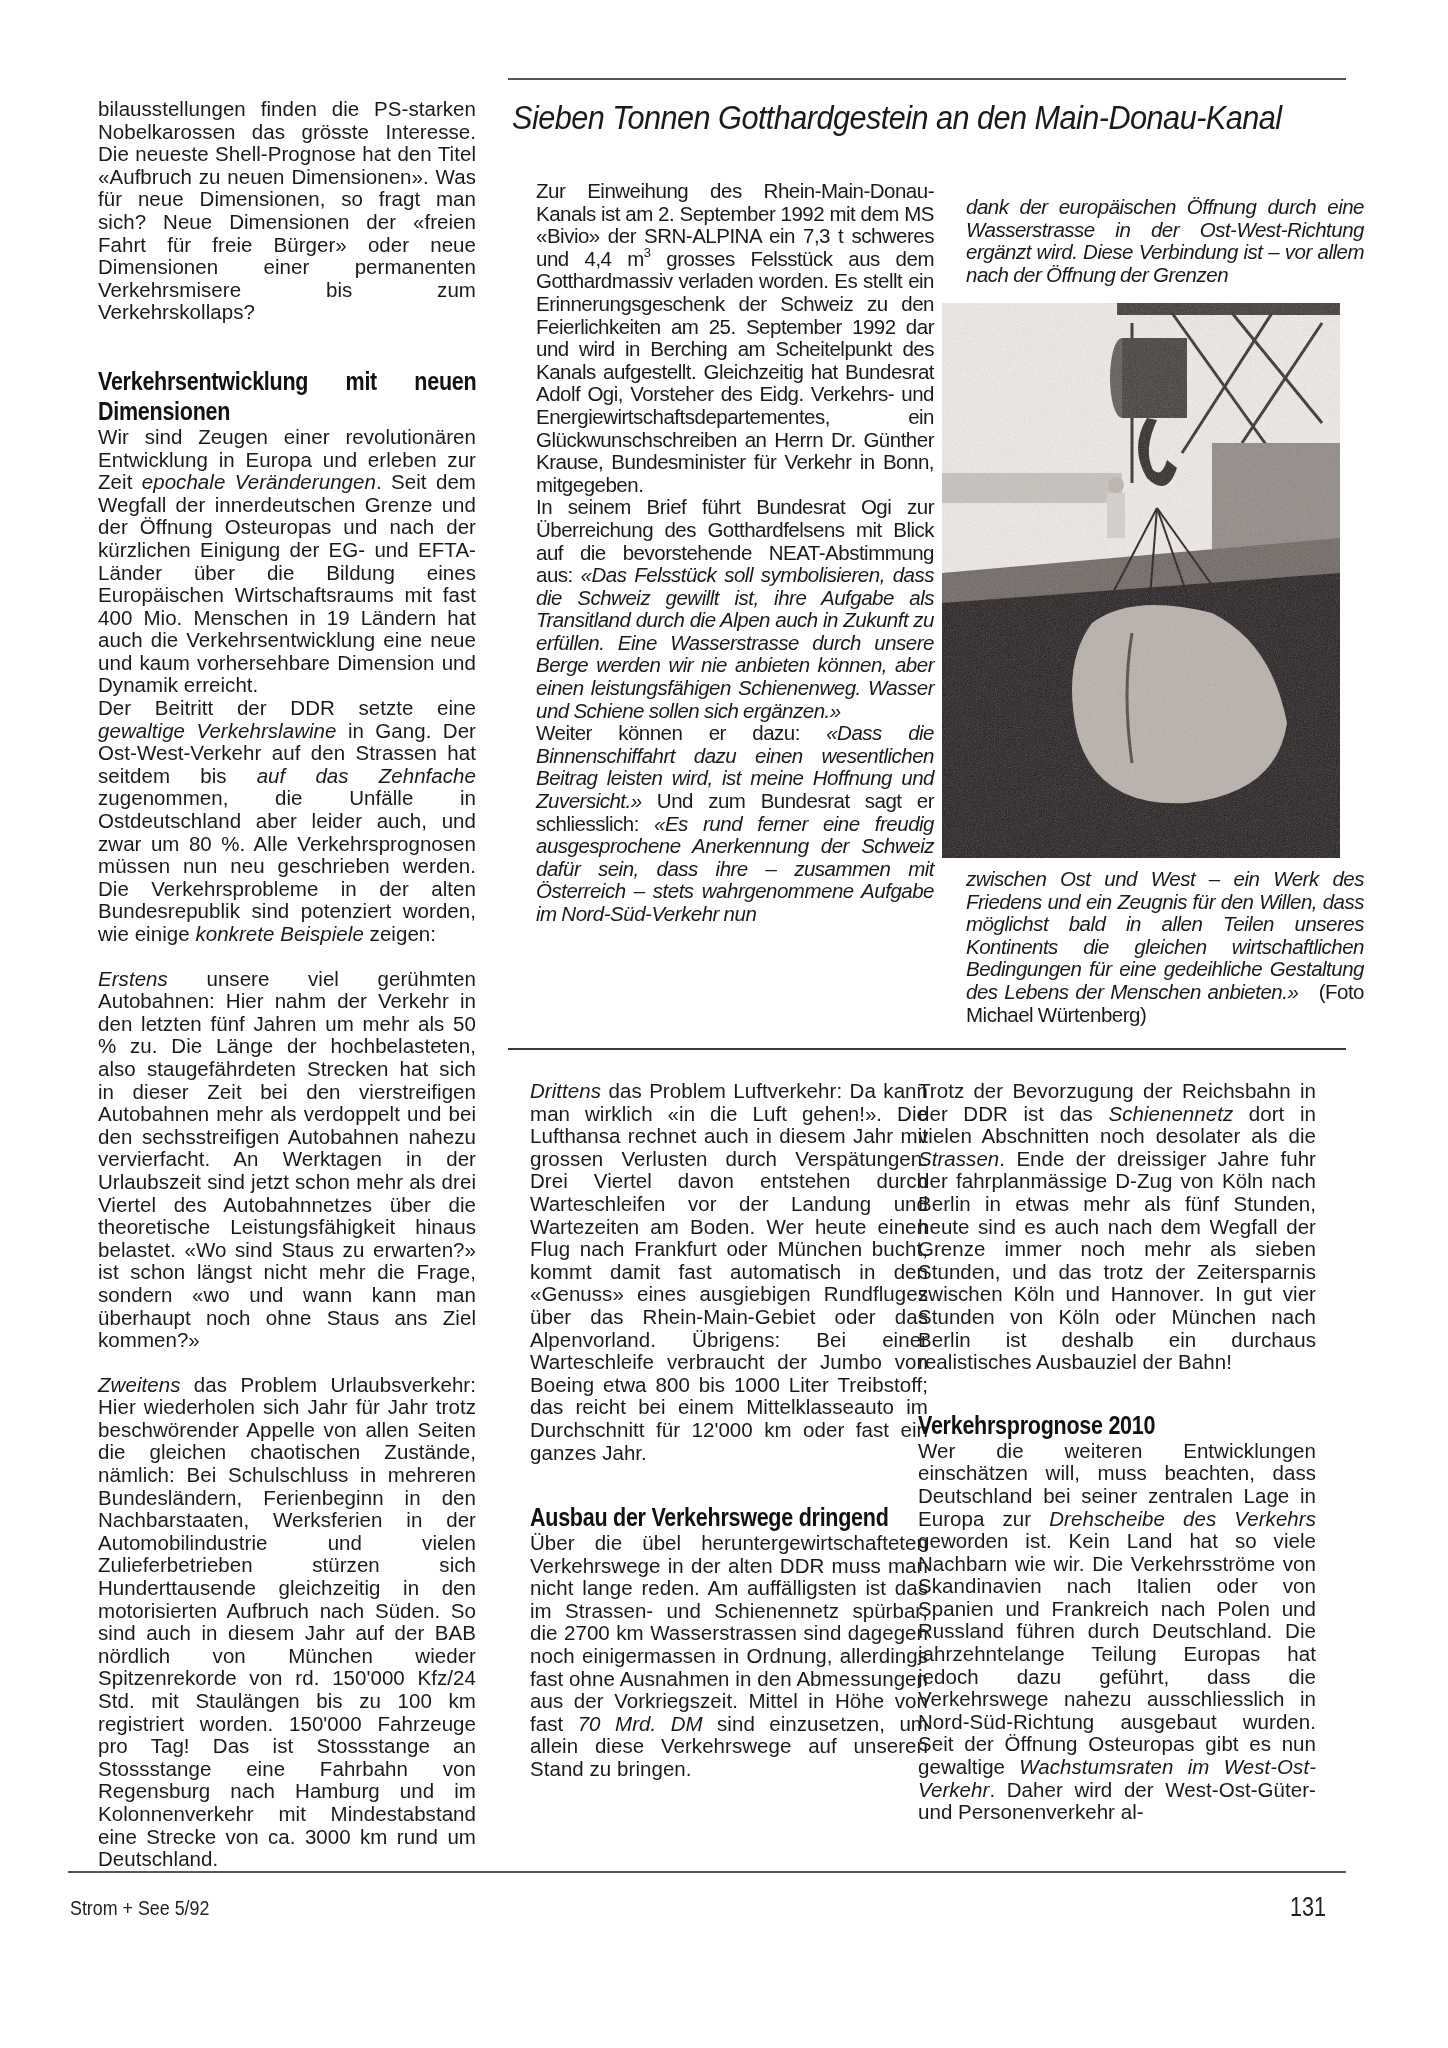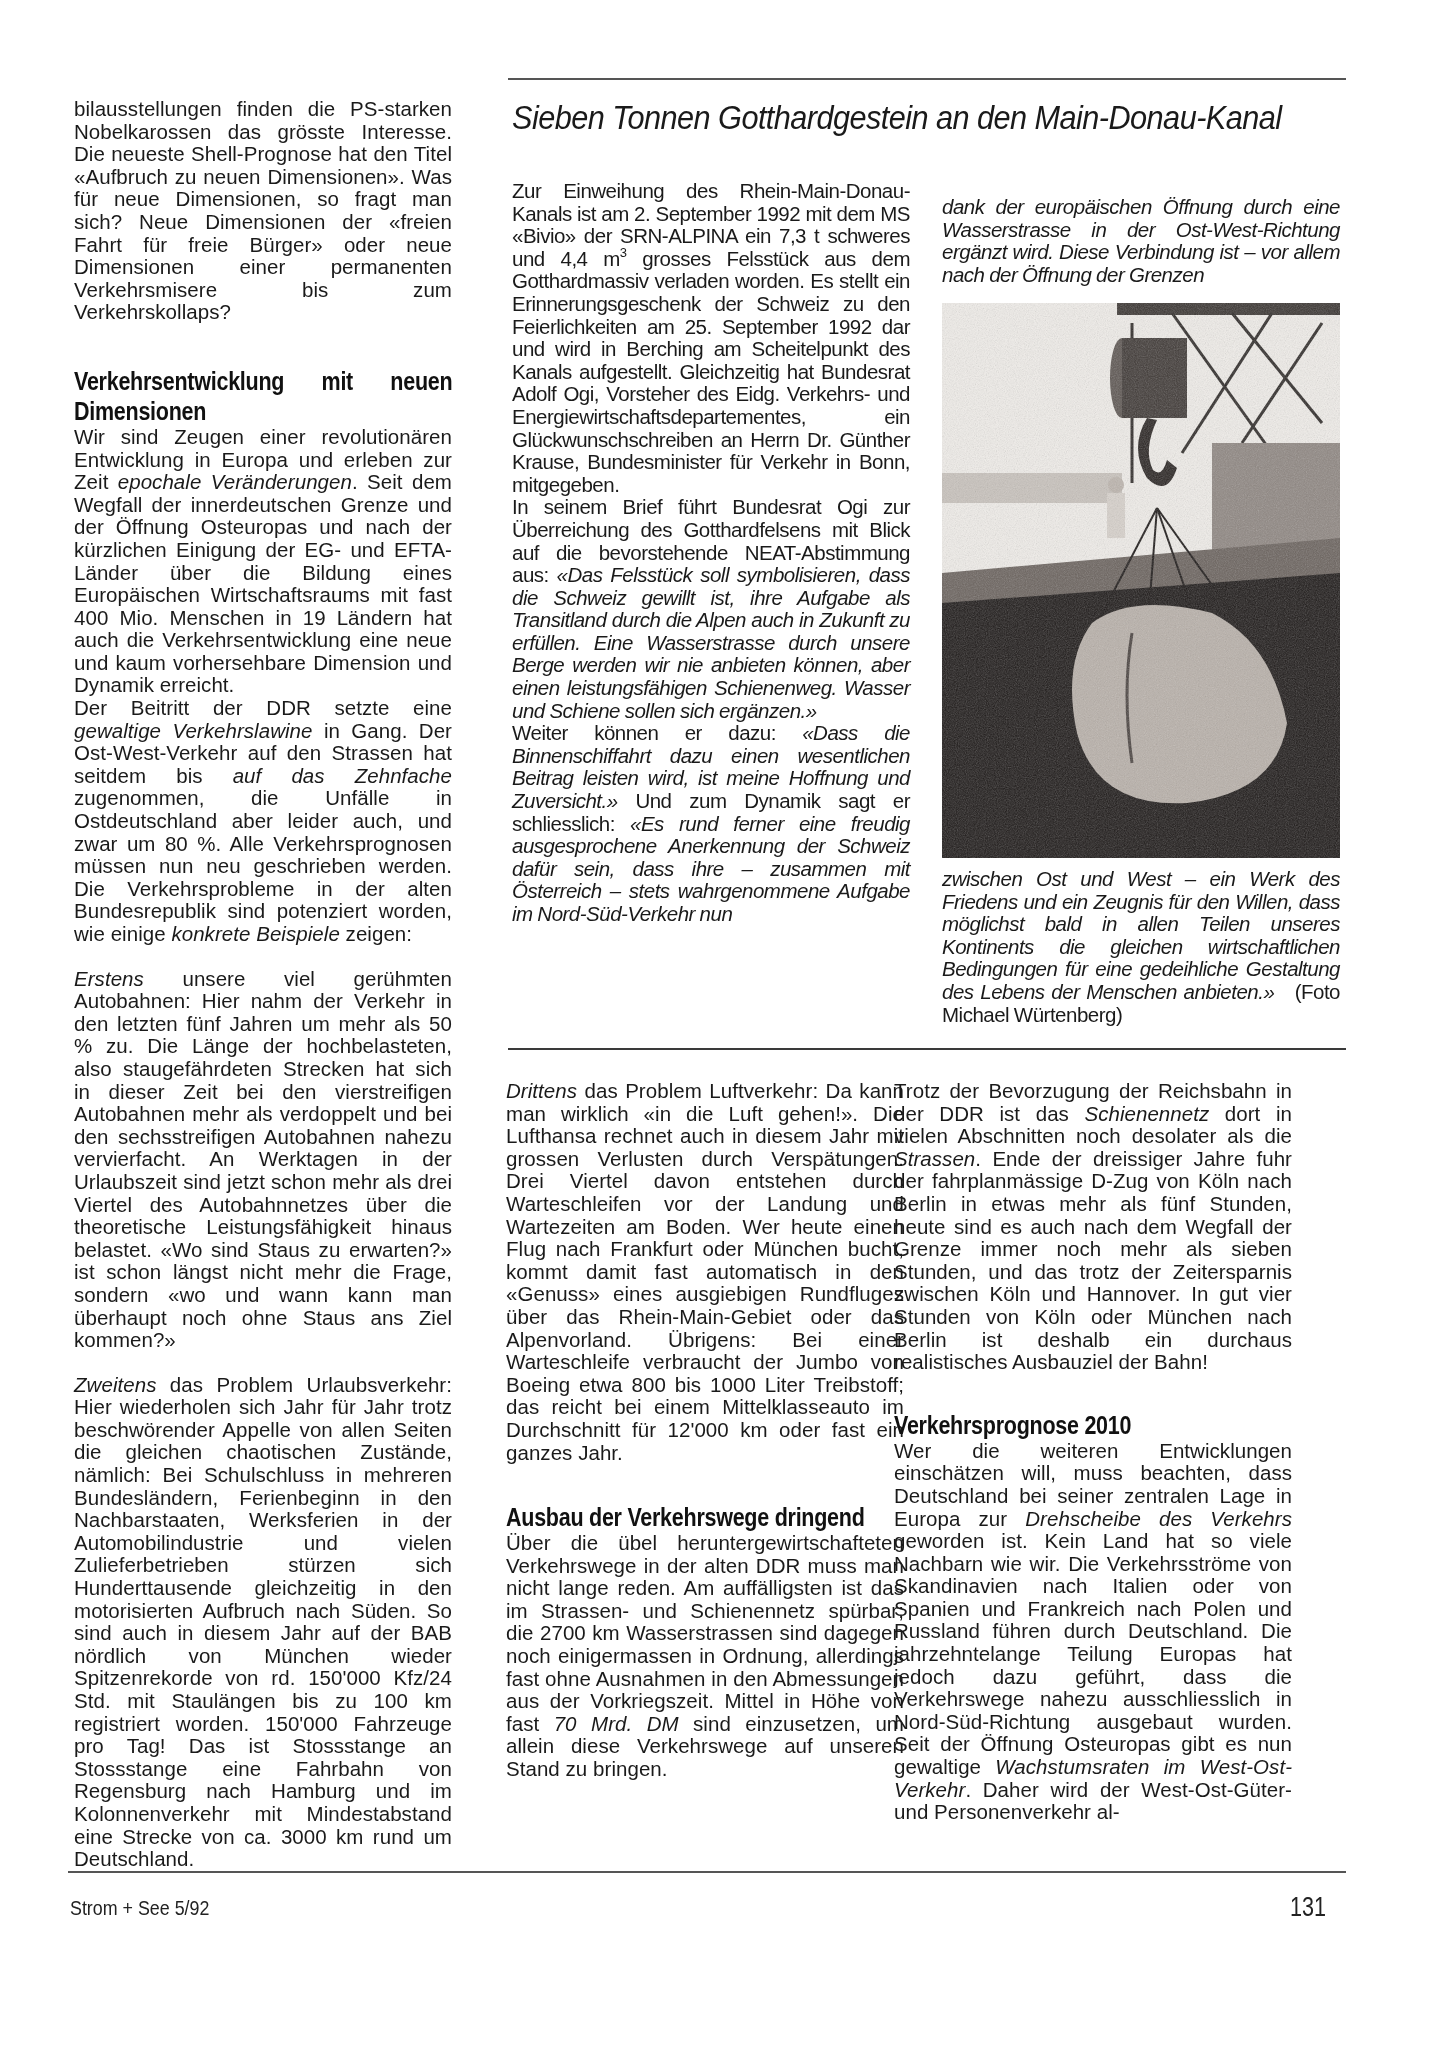--- a/index.html
+++ b/index.html
@@ -2,21 +2,21 @@
 <html><head>
   <meta charset="utf-8">
   <style>
     html, body { margin: 0; padding: 0; background: #ffffff; }
     body {
       width: 1448px; height: 2048px; position: relative; overflow: hidden;
       font-family: "Liberation Sans", sans-serif; color: #1a1a1a;
     }
     .col {
       position: absolute; font-size: 20.5px; line-height: 22.6px;
-      text-align: justify; hyphens: manual; letter-spacing: 0.05px;
+      text-align: justify; hyphens: manual; letter-spacing: 0.05px; margin-left: 24px;
     }
     .col p { margin: 0; }
     .col p.gap { margin-top: 22px; }
     .col em { font-style: italic; }
     h2.sub {
       font-family: "Liberation Sans", sans-serif; font-weight: bold;
       font-size: 25px; line-height: 30px; margin: 0; letter-spacing: -0.3px;
       transform: scaleX(0.86); transform-origin: left center; white-space: nowrap;
       color: #111;
     }
@@ -70,21 +70,21 @@
 <div class="boxtitle">Sieben Tonnen Gotthardgestein an den Main-Donau-Kanal</div>
 
 <div class="col narrow" style="left:512px; top:180px; width:398px;">
   <p>
     <span>Zur Einweihung des Rhein-Main-Donau-Kanals ist am 2. September 1992 mit dem MS «Bivio» der SRN-ALPINA ein 7,3 t schweres und 4,4 m</span><span class="sup">3</span><span> grosses Felsstück aus dem Gotthardmassiv verladen worden. Es stellt ein Erinnerungsgeschenk der Schweiz zu den Feierlichkeiten am 25. September 1992 dar und wird in Berching am Scheitelpunkt des Kanals aufgestellt. Gleichzeitig hat Bundesrat Adolf Ogi, Vorsteher des Eidg. Verkehrs- und Energiewirtschaftsdepartementes, ein Glückwunschschreiben an Herrn Dr. Günther Krause, Bundesminister für Verkehr in Bonn, mitgegeben.</span>
   </p>
   <p>
     <span>In seinem Brief führt Bundesrat Ogi zur Überreichung des Gotthardfelsens mit Blick auf die bevorstehende NEAT-Abstimmung aus: </span><em>«Das Felsstück soll symbolisieren, dass die Schweiz gewillt ist, ihre Aufgabe als Transitland durch die Alpen auch in Zukunft zu erfüllen. Eine Wasserstrasse durch unsere Berge werden wir nie anbieten können, aber einen leistungsfähigen Schienenweg. Wasser und Schiene sollen sich ergänzen.»</em>
   </p>
   <p>
-    <span>Weiter können er dazu: </span><em>«Dass die Binnenschiffahrt dazu einen wesentlichen Beitrag leisten wird, ist meine Hoffnung und Zuversicht.»</em><span> Und zum Dynamik sagt er schliesslich: </span><em>«Es rund ferner eine freudig ausgesprochene Anerkennung der Schweiz dafür sein, dass ihre – zusammen mit Österreich – stets wahrgenommene Aufgabe im Nord-Süd-Verkehr nun</em>
+    <span>Weiter können er dazu: </span><em>«Dass die Binnenschiffahrt dazu einen wesentlichen Beitrag leisten wird, ist meine Hoffnung und Zuversicht.»</em><span> Und zum Bundesrat sagt er schliesslich: </span><em>«Es rund ferner eine freudig ausgesprochene Anerkennung der Schweiz dafür sein, dass ihre – zusammen mit Österreich – stets wahrgenommene Aufgabe im Nord-Süd-Verkehr nun</em>
   </p>
 </div>
 
 <div class="col narrow" style="left:942px; top:196px; width:398px;">
   <p><em>dank der europäischen Öffnung durch eine Wasserstrasse in der Ost-West-Richtung ergänzt wird. Diese Verbindung ist – vor allem nach der Öffnung der Grenzen</em></p>
 </div>
 
 <div class="photo">
   <svg viewBox="0 0 398 555" preserveAspectRatio="none">
     <defs>

